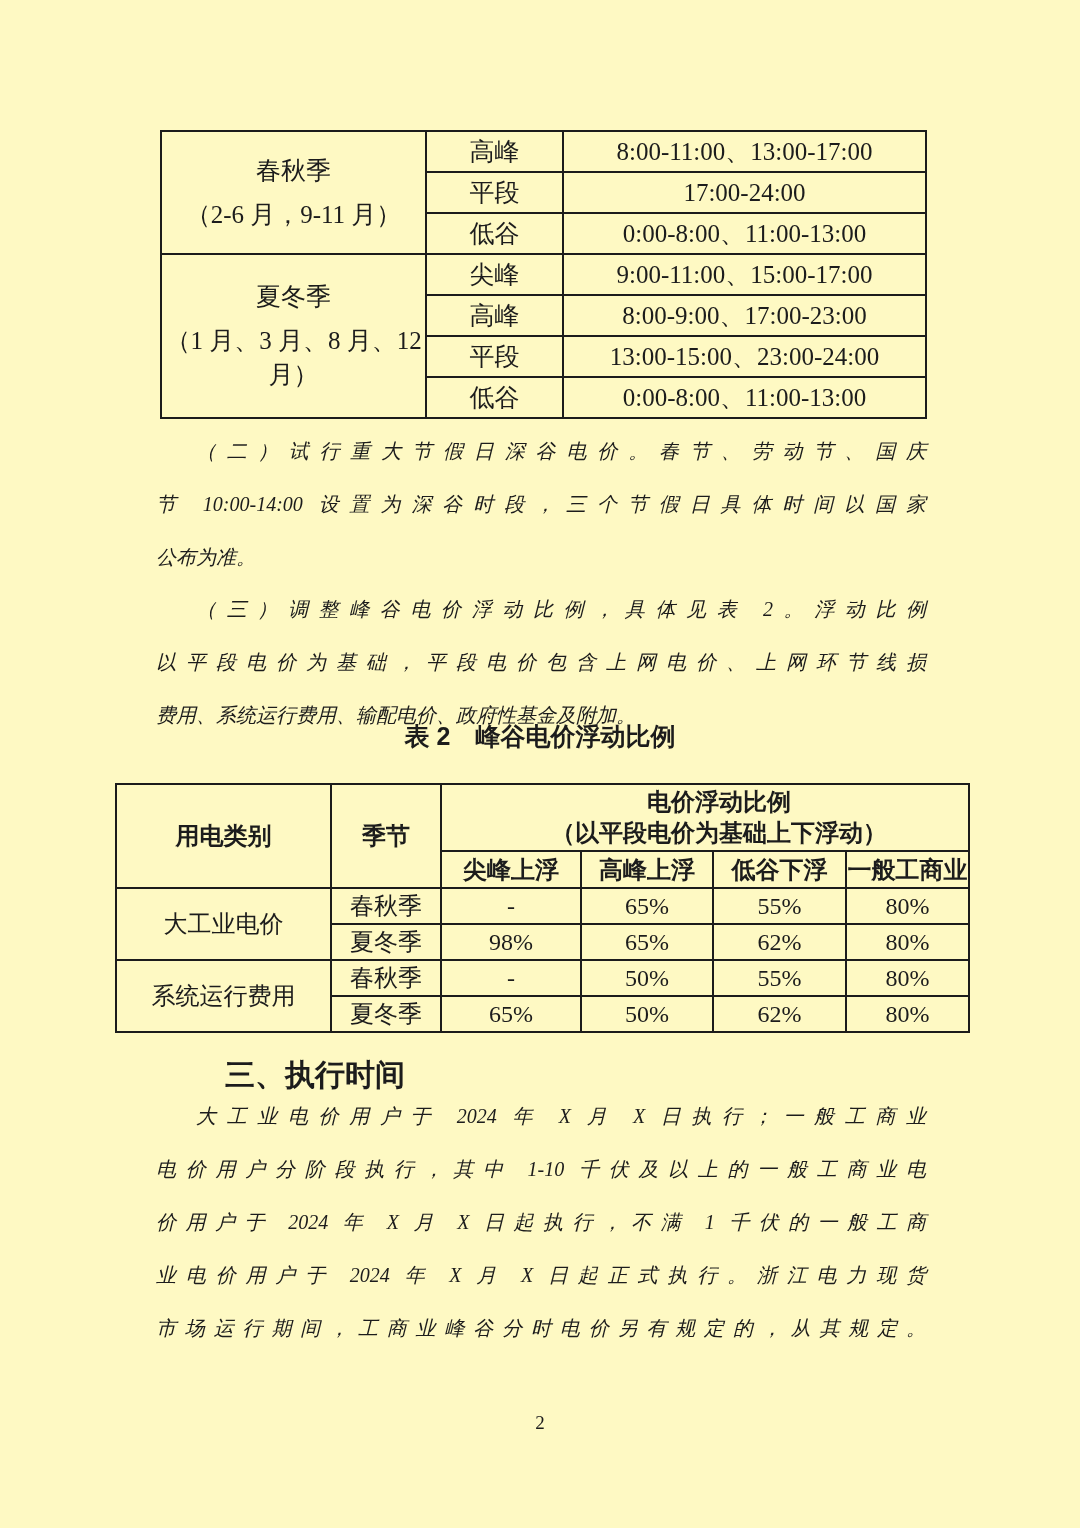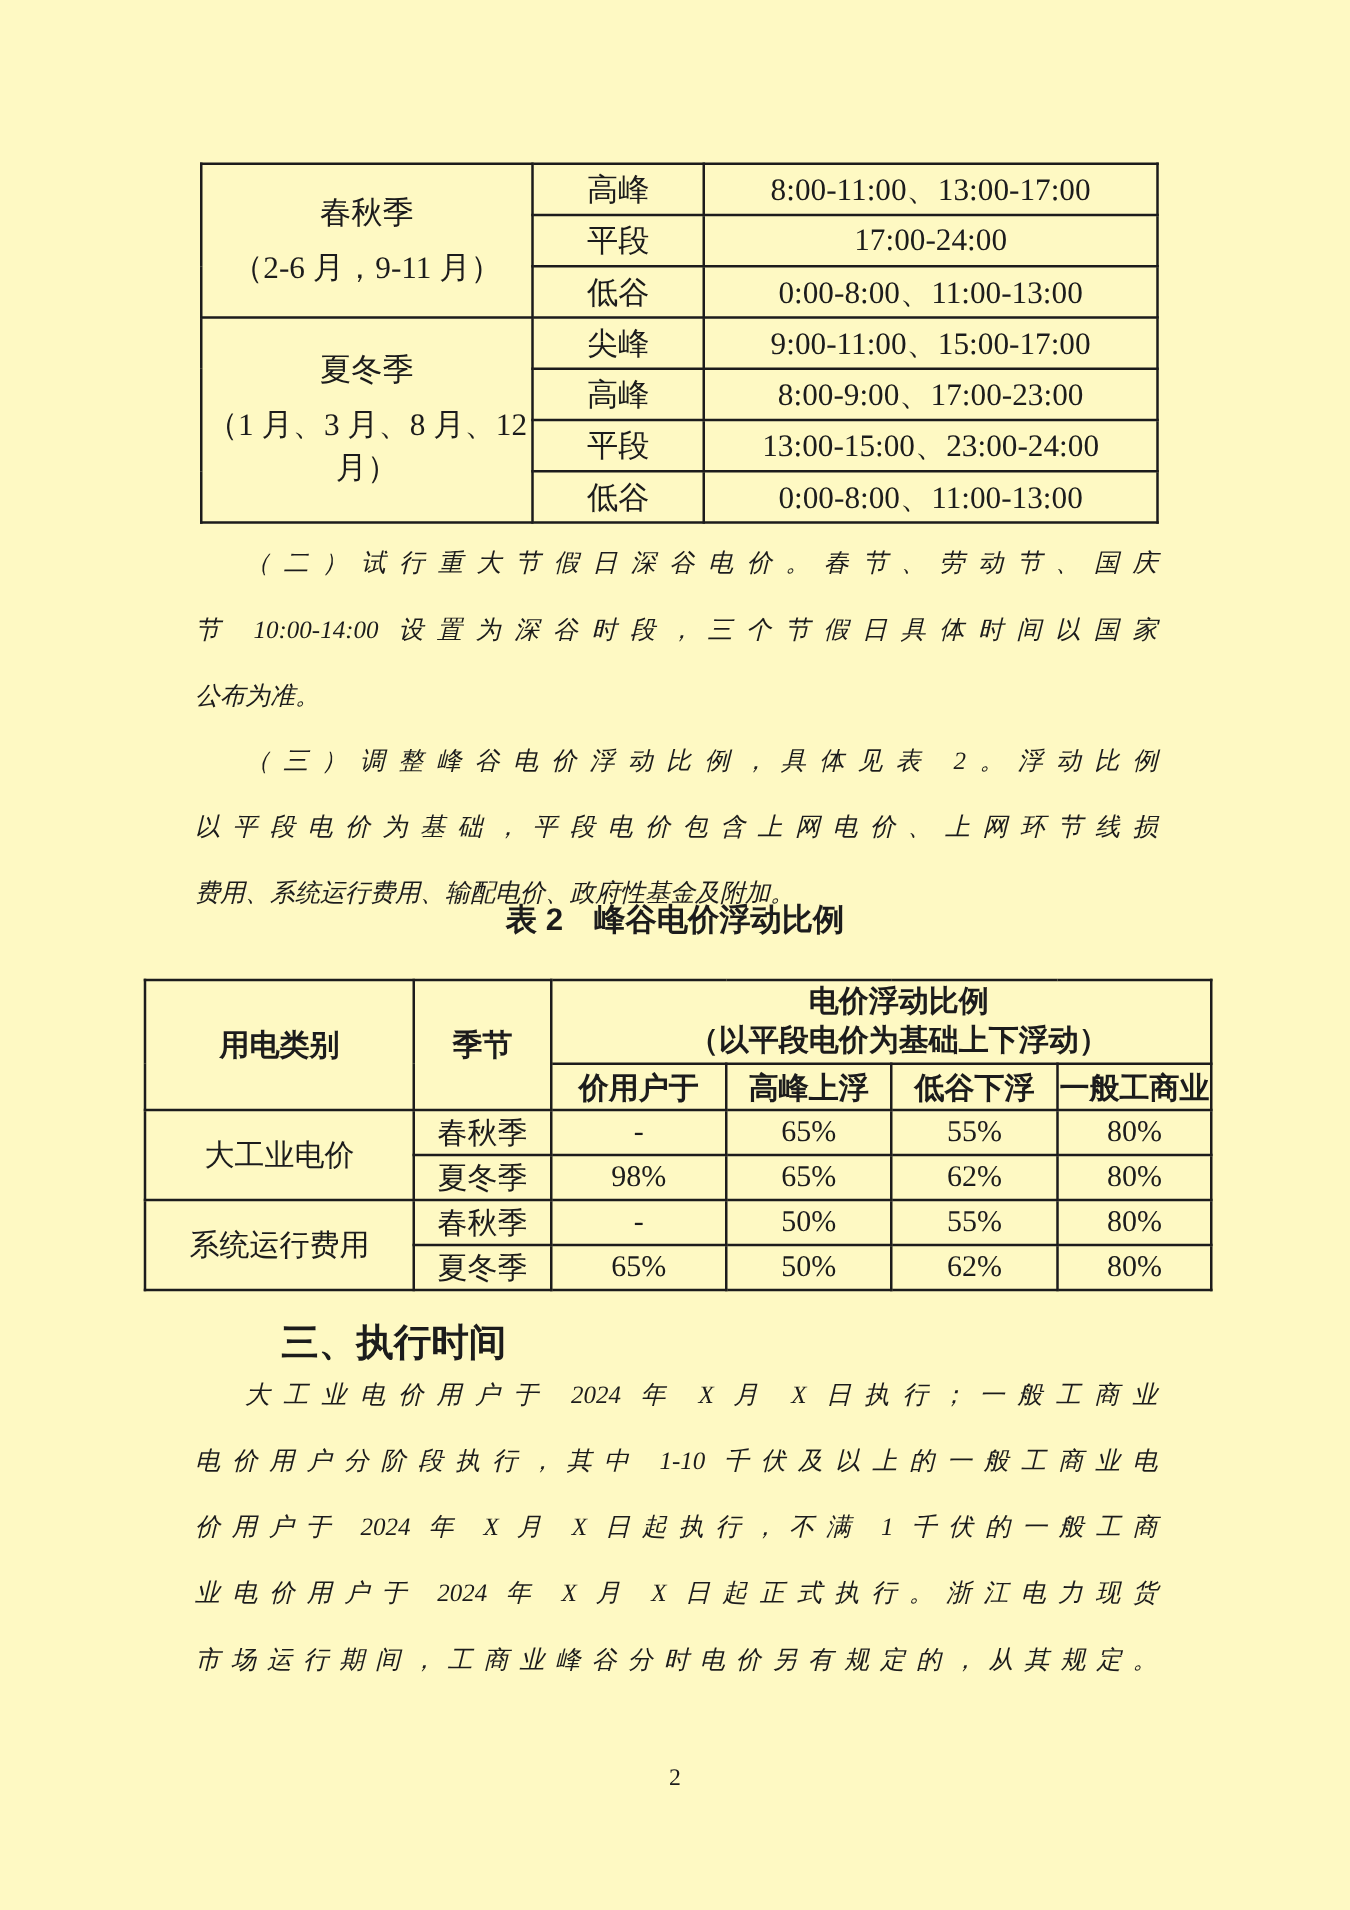--- a/index.html
+++ b/index.html
@@ -182,21 +182,21 @@
     <tbody>
       <tr class="hdr-main">
         <td rowspan="2" class="hdr">用电类别</td>
         <td rowspan="2" class="hdr">季节</td>
         <td colspan="4" class="hdr group-hdr">
           <div>电价浮动比例</div>
           <div>（以平段电价为基础上下浮动）</div>
         </td>
       </tr>
       <tr class="hdr-sub">
-        <td class="hdr">价用户于</td>
+        <td class="hdr">尖峰上浮</td>
         <td class="hdr">高峰上浮</td>
         <td class="hdr">低谷下浮</td>
         <td class="hdr">一般工商业</td>
       </tr>
       <tr class="data">
         <td rowspan="2">大工业电价</td>
         <td>春秋季</td>
         <td>-</td>
         <td>65%</td>
         <td>55%</td>

